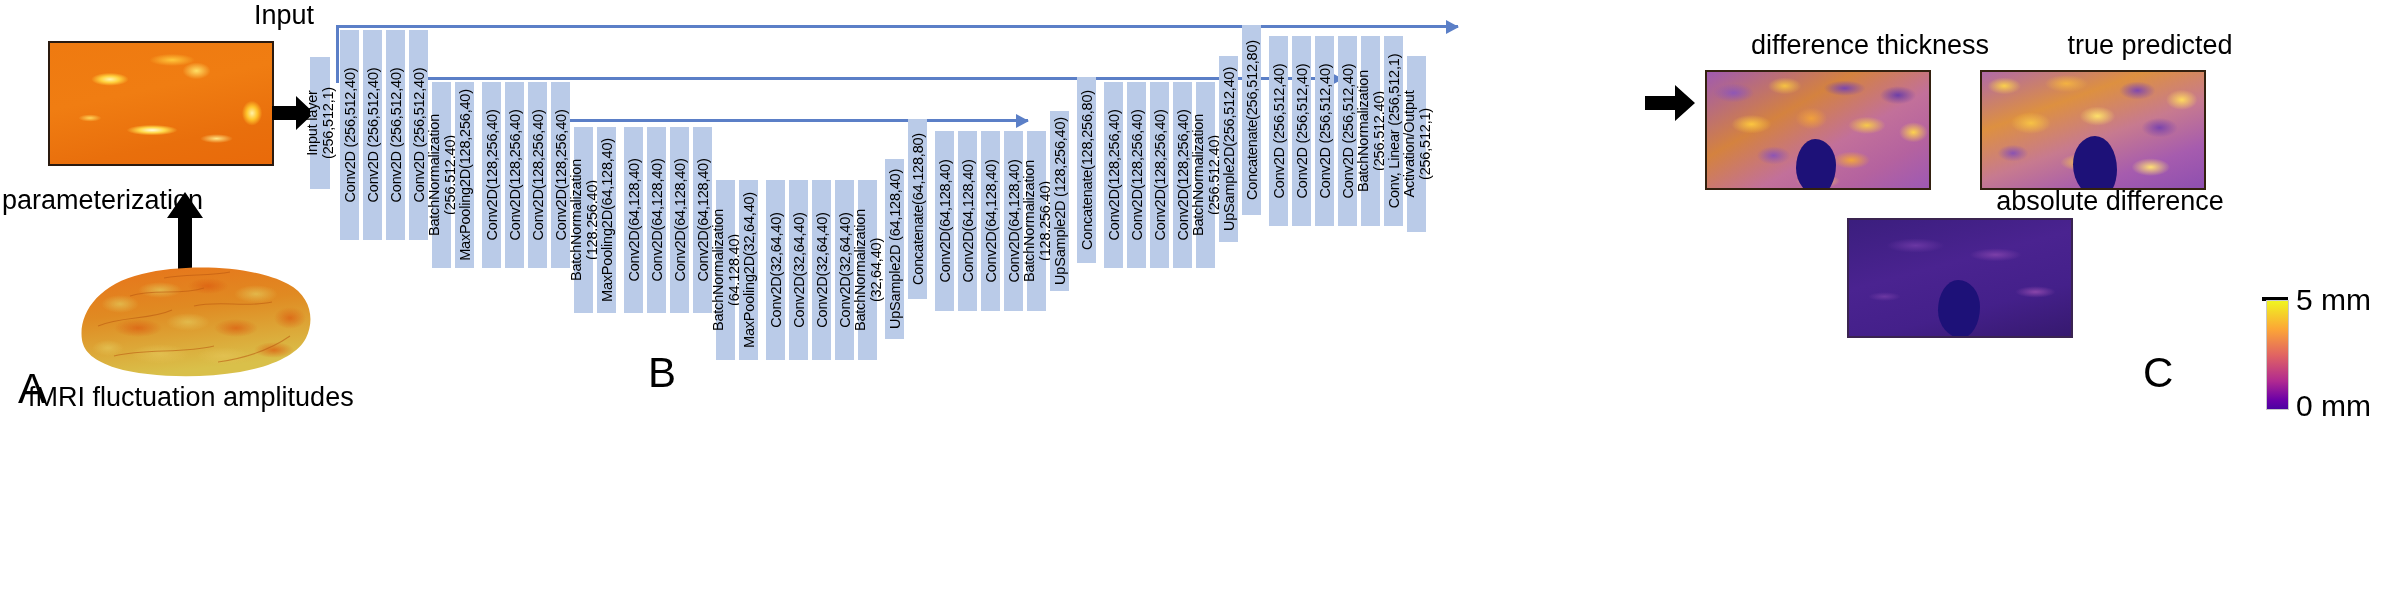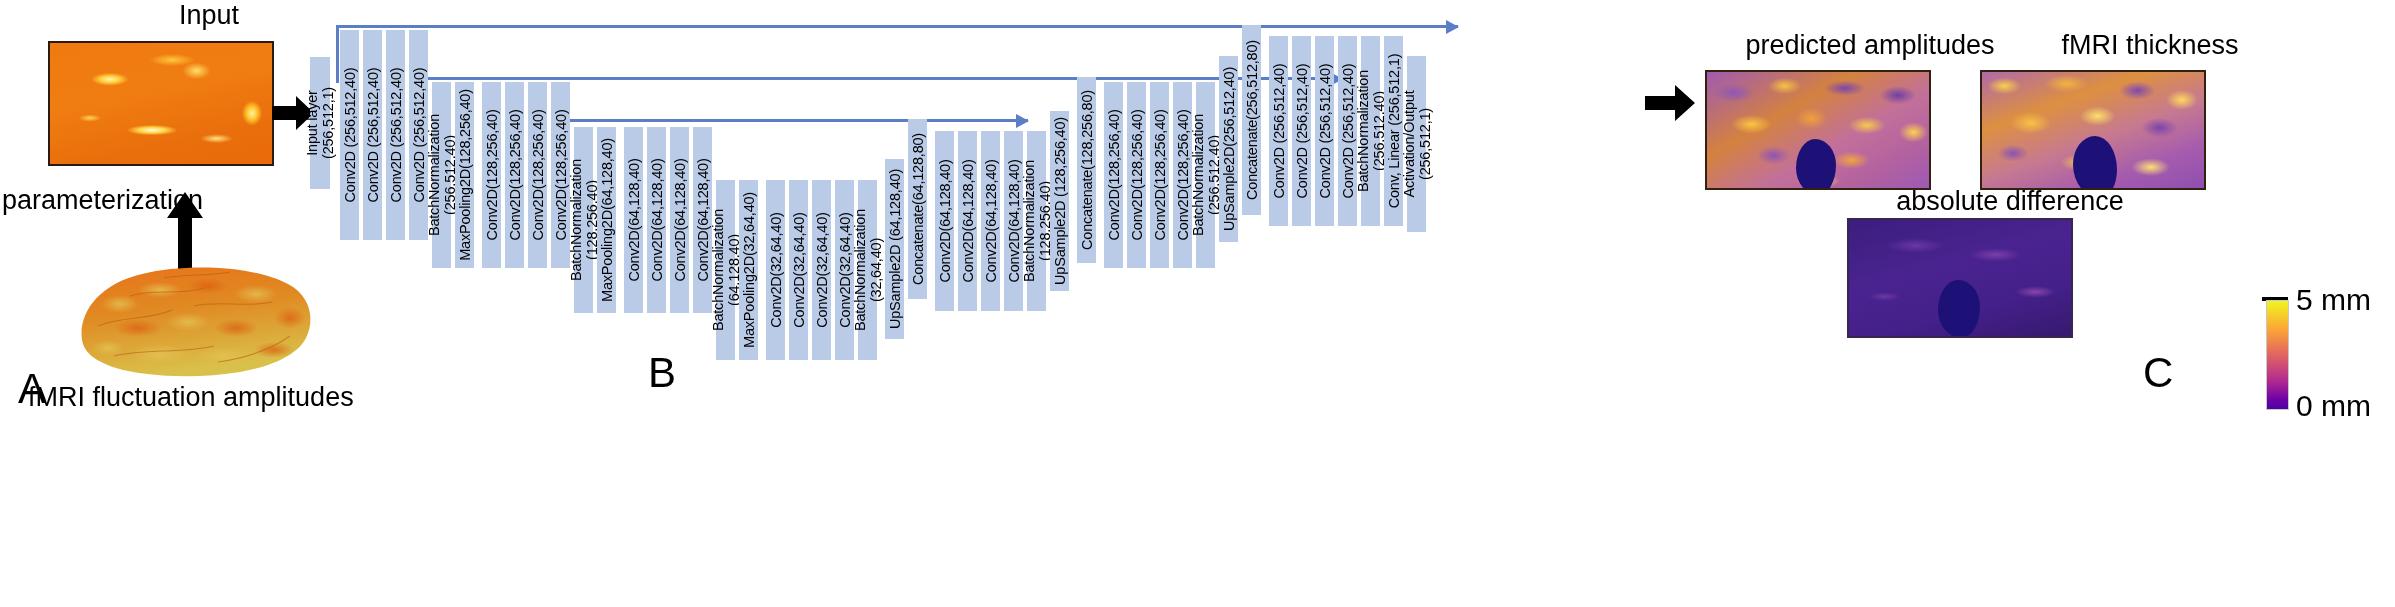--- a/index.html
+++ b/index.html
@@ -25,21 +25,21 @@
     text-align: center;
   }
   .panel-letter {
     position: absolute;
     font-size: 42px;
     color: #000;
     line-height: 1;
   }
 
   
-  #input-title { left: 94px; top: 0px; width: 230px; }
+  #input-title { left: 84px; top: 0px; width: 230px; text-align: right; }
 
   #input-map {
     position: absolute;
     left: 48px; top: 41px;
     width: 226px; height: 125px;
     border: 2px solid #2a1a10;
     background:
       radial-gradient(ellipse 26px 9px at 27% 30%, #fff3b0 0%, #ffd23f 35%, rgba(255,170,20,0) 72%),
       radial-gradient(ellipse 34px 7px at 46% 72%, #fffbe0 0%, #ffd84a 38%, rgba(250,160,20,0) 75%),
       radial-gradient(ellipse 20px 12px at 66% 23%, #ffe066 0%, rgba(246,150,16,0) 70%),
@@ -99,21 +99,21 @@
     border-top: 7px solid transparent;
     border-bottom: 7px solid transparent;
   }
   .skip-v { position: absolute; width: 3px; background: #5b7fc7; }
   #letter-b { left: 648px; top: 352px; }
 
   
   #output-title { left: 1965px; top: 0px; width: 200px; }
   #pred-title { left: 1720px; top: 30px; width: 300px; }
   #true-title { left: 2000px; top: 30px; width: 300px; }
-  #absdiff-title { left: 1860px; top: 186px; width: 300px; }
+  #absdiff-title { left: 1960px; top: 186px; width: 300px; }
 
   .thickmap {
     position: absolute;
     border: 2px solid #33210f;
     overflow: hidden;
   }
   #pred-map  { left: 1705px; top: 70px;  width: 226px; height: 120px; }
   #true-map  { left: 1980px; top: 70px;  width: 226px; height: 120px; }
   #diff-map  { left: 1847px; top: 218px; width: 226px; height: 120px; border-color:#3a2450; }
 
@@ -426,22 +426,22 @@
       <span>Activation/Output<br>(256,512,1)</span>
       </div>
   </div>
 
   <div class="panel-letter" id="letter-b">B</div>
 
   <svg style="position:absolute;left:1645px;top:84px;width:50px;height:38px" viewBox="0 0 50 38">
     <polygon points="0,12 30,12 30,1 50,19 30,37 30,26 0,26" fill="#000"></polygon>
   </svg>
 
-  <div class="ttl" id="pred-title">predicted amplitudes</div>
-  <div class="ttl" id="true-title">fMRI thickness</div>
+  <div class="ttl" id="pred-title">difference thickness</div>
+  <div class="ttl" id="true-title">true predicted</div>
 
   <div class="thickmap" id="pred-map">
     <div class="plasma-fill pmap-a"></div>
     <div class="blob" style="left:40%;top:58%;width:40px;height:56px;"></div>
     <div class="axis-h">
       <i style="left:12%"></i>
         <i style="left:37%"></i>
         <i style="left:62%"></i>
         <i style="left:87%"></i>
     </div>

